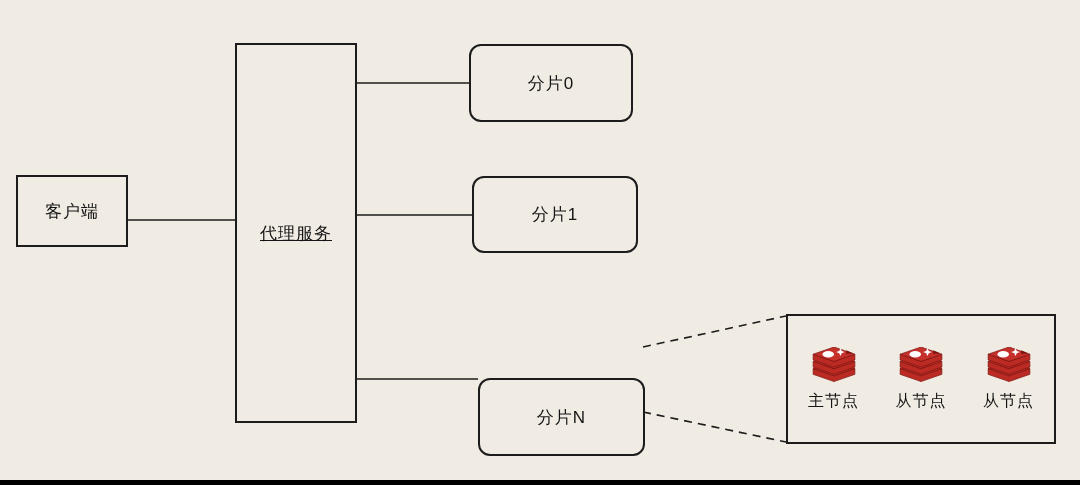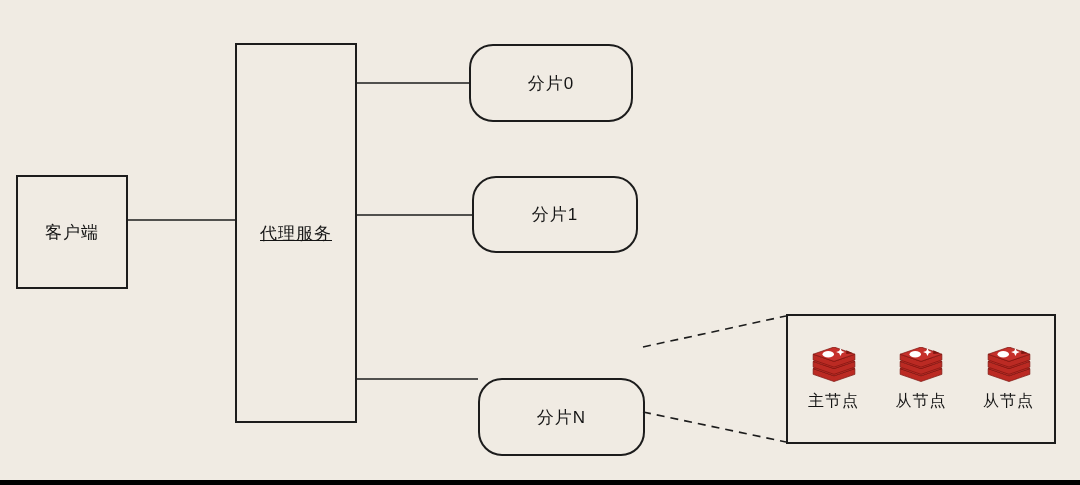--- a/index.html
+++ b/index.html
@@ -24,22 +24,22 @@
     position: absolute;
     border: 2px solid #1c1c1c;
     box-sizing: border-box;
     display: flex;
     align-items: center;
     justify-content: center;
     font-size: 17px;
     letter-spacing: 1px;
     background: transparent;
   }
-  .rounded { border-radius: 24px; justify-content: center; }
-  .client-box   { left: 16px;  top: 175px; width: 112px; height: 114px; text-align: right; }
+  .rounded { border-radius: 12px; justify-content: center; }
+  .client-box   { left: 16px;  top: 175px; width: 112px; height: 72px; text-align: right; }
   .proxy-box    { left: 235px; top: 43px;  width: 122px; height: 380px; text-decoration: underline; }
   .shard-0      { left: 469px; top: 44px;  width: 164px; height: 78px; }
   .shard-1      { left: 472px; top: 176px; width: 166px; height: 77px; }
   .shard-n      { left: 478px; top: 340px; width: 167px; height: 78px; margin-top: 38px; }
   .detail-box {
     position: absolute;
     left: 786px; top: 314px;
     width: 270px; height: 130px;
     border: 2px solid #1c1c1c;
     box-sizing: border-box;

